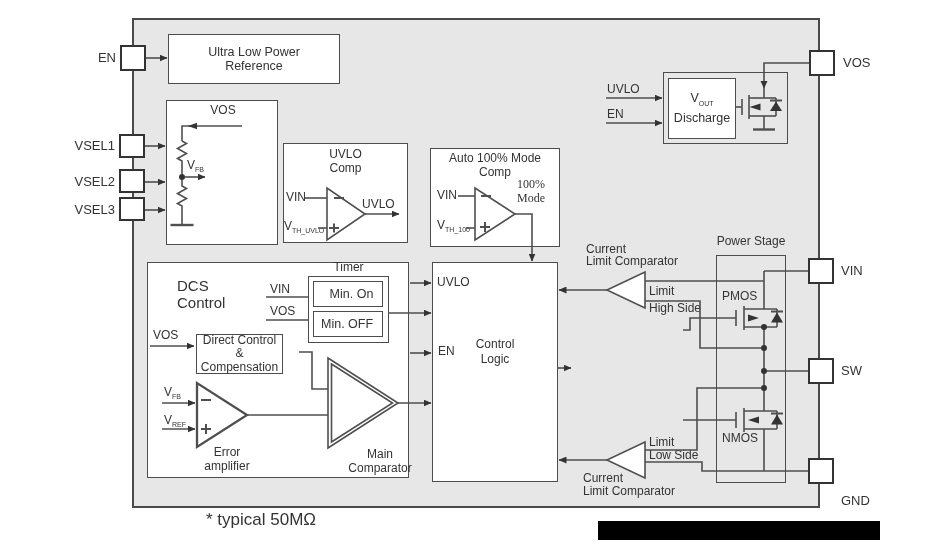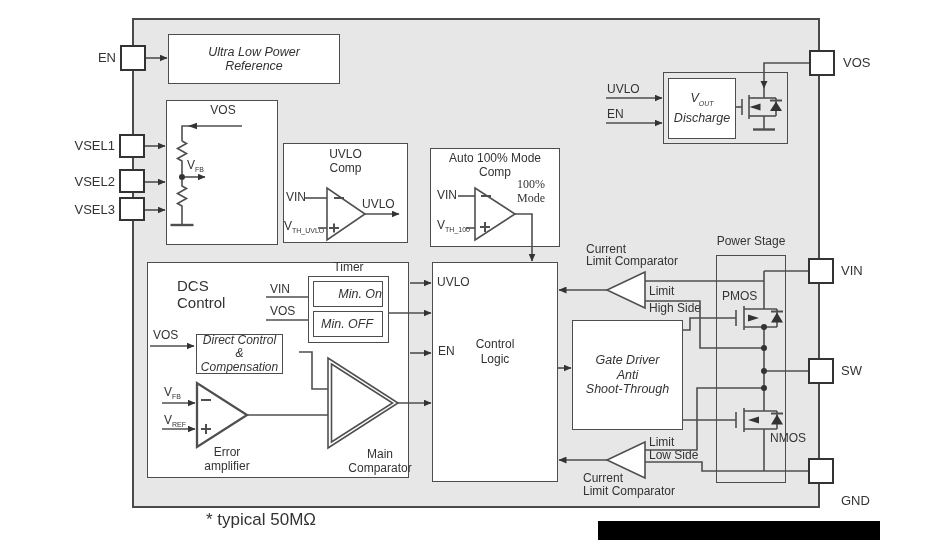--- a/index.html
+++ b/index.html
@@ -4,21 +4,21 @@
 <style>
   html,body{margin:0;padding:0;background:#fff;}
   #canvas{position:relative;width:940px;height:546px;background:#ffffff;overflow:hidden;
           font-family:"Liberation Sans", sans-serif;color:#333;}
   #panel{position:absolute;left:132px;top:18px;width:688px;height:490px;
          background:#e7e7e7;border:2px solid #4a4a4a;box-sizing:border-box;}
   .box{position:absolute;background:#fff;border:1.5px solid #4d4d4d;box-sizing:border-box;
        display:flex;align-items:center;justify-content:center;text-align:center;}
   .box.plain{display:block;}
   .box.gray{background:transparent;}
-  .bt{font-size:12.5px;line-height:14.5px;font-style:italic;}
+  .bt{font-size:12.5px;line-height:14.5px;}
   .lbl{position:absolute;font-size:12px;line-height:13px;white-space:nowrap;}
   .lbl.c{text-align:center;}
   .lbl.r{text-align:right;}
   .pinlbl{font-size:13px;}
   .pin{position:absolute;width:26px;height:26px;background:#fff;border:2px solid #333;
        box-sizing:border-box;}
   sub{font-size:7px;}
   #svg-overlay{position:absolute;left:0;top:0;pointer-events:none;}
   #blackbar{position:absolute;left:598px;top:521px;width:282px;height:19px;background:#000;}
   .big{font-size:15px;line-height:17px;}
@@ -47,42 +47,35 @@
   </div>
 
   <div class="box plain" style="left:166px;top:100px;width:112px;height:145px;"></div>
 
   <div class="box plain" style="left:283px;top:143px;width:125px;height:100px;"></div>
 
   <div class="box plain" style="left:430px;top:148px;width:130px;height:99px;"></div>
 
   <div class="box plain" style="left:147px;top:262px;width:262px;height:216px;"></div>
   <div class="box plain" style="left:308px;top:276px;width:81px;height:67px;"></div>
-  <div class="box" style="left:313px;top:281px;width:70px;height:26px;justify-content:flex-end;padding-left:7px;">
+  <div class="box" style="left:313px;top:281px;width:70px;height:26px;justify-content:center;padding-left:7px;">
     <div class="bt">Min. On</div>
   </div>
   <div class="box" style="left:313px;top:311px;width:70px;height:26px;justify-content:flex-start;padding-left:7px;">
     <div class="bt">Min. OFF</div>
   </div>
   <div class="box" style="left:196px;top:334px;width:87px;height:40px;">
     <div class="bt" style="font-size:12px;line-height:13.5px;">
       <div>Direct Control</div>
       <div>&amp; Compensation</div>
     </div>
   </div>
 
   <div class="box plain" style="left:432px;top:262px;width:126px;height:220px;"></div>
 
-  <div class="box" style="left:572px;top:320px;width:111px;height:110px;">
-    <div class="bt">
-      <div>Gate Driver</div>
-      <div>Anti</div>
-      <div>Shoot-Through</div>
-    </div>
-  </div>
 
   <div class="box plain gray" style="left:716px;top:255px;width:70px;height:228px;"></div>
 
   <div class="lbl r pinlbl" style="left:94px;top:51px;width:22px;">EN</div>
   <div class="lbl r pinlbl" style="left:70px;top:139px;width:45px;">VSEL1</div>
   <div class="lbl r pinlbl" style="left:70px;top:175px;width:45px;">VSEL2</div>
   <div class="lbl r pinlbl" style="left:70px;top:203px;width:45px;">VSEL3</div>
   <div class="lbl pinlbl" style="left:843px;top:56px;">VOS</div>
   <div class="lbl pinlbl" style="left:841px;top:264px;">VIN</div>
   <div class="lbl pinlbl" style="left:841px;top:364px;">SW</div>
@@ -134,21 +127,21 @@
 
   <div class="lbl" style="left:437px;top:276px;">UVLO</div>
   <div class="lbl" style="left:438px;top:345px;">EN</div>
   <div class="lbl c" style="left:452px;top:337px;width:86px;line-height:15px;">
     <div>Control</div>
       <div>Logic</div>
   </div>
 
   <div class="lbl c" style="left:708px;top:235px;width:86px;">Power Stage</div>
   <div class="lbl" style="left:722px;top:290px;">PMOS</div>
-  <div class="lbl" style="left:722px;top:432px;margin-left:48px;">NMOS</div>
+  <div class="lbl" style="left:722px;top:432px;">NMOS</div>
 
   <div class="lbl" style="left:586px;top:243px;">Current</div>
   <div class="lbl" style="left:586px;top:255px;">Limit Comparator</div>
   <div class="lbl" style="left:649px;top:285px;">Limit</div>
   <div class="lbl" style="left:649px;top:302px;">High Side</div>
 
   <div class="lbl" style="left:649px;top:436px;">Limit</div>
   <div class="lbl" style="left:649px;top:449px;">Low Side</div>
   <div class="lbl" style="left:583px;top:472px;">Current</div>
   <div class="lbl" style="left:583px;top:485px;">Limit Comparator</div>

